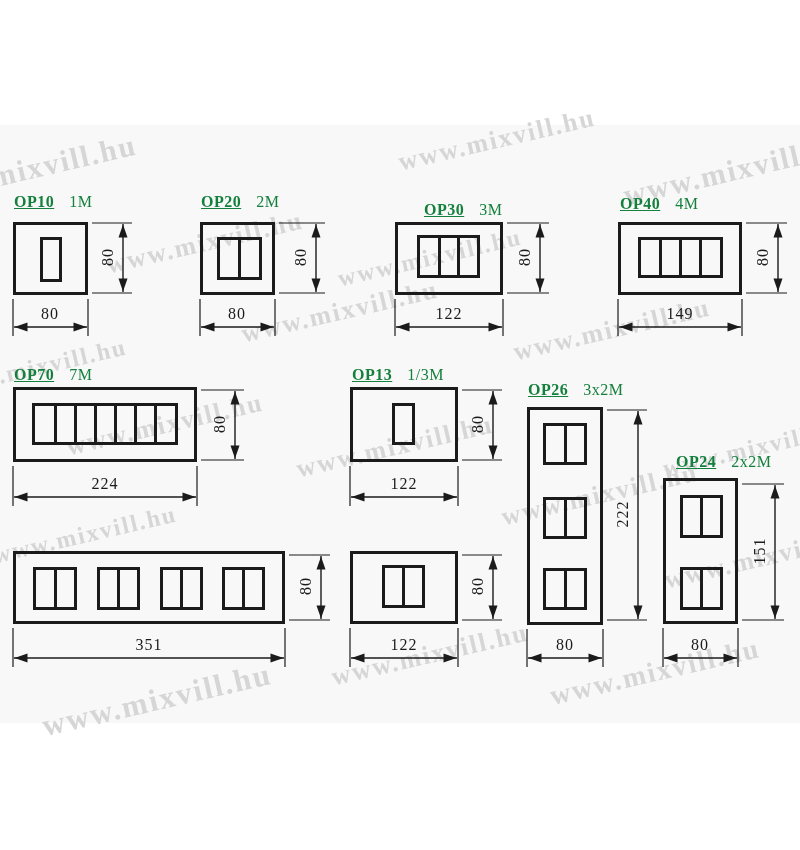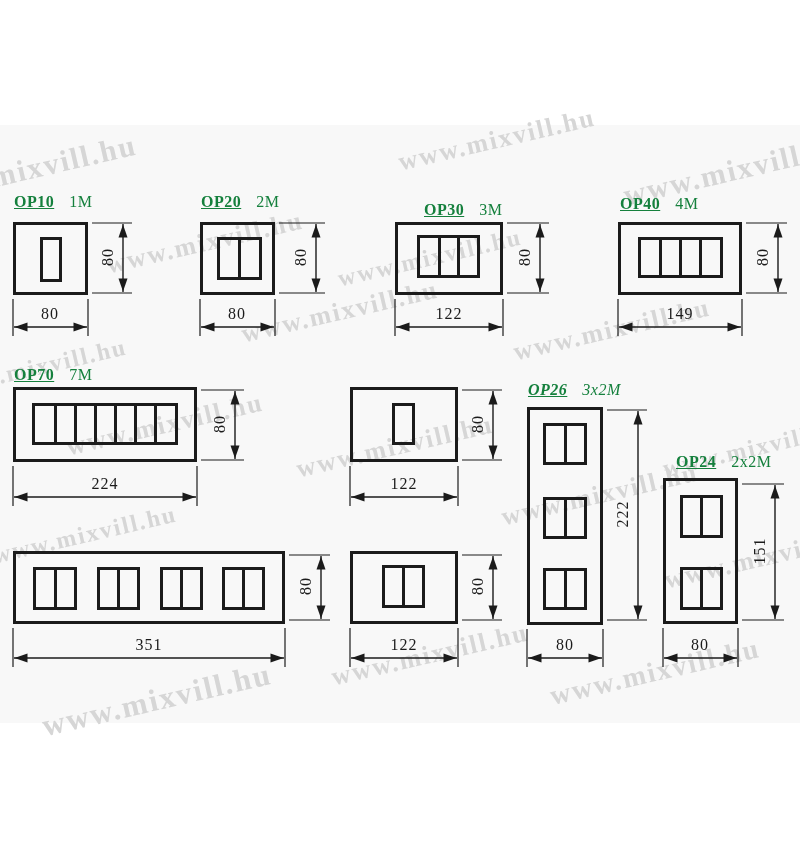--- a/index.html
+++ b/index.html
@@ -189,25 +189,26 @@
       <div class="pwin" style="left: 32px; top: 403px; width: 146px; height: 42px;">
         <div class="pdiv" style="left: 18.5px; background: rgb(27, 27, 27);"></div>
         <div class="pdiv" style="left: 38.5px; background: rgb(27, 27, 27);"></div>
         <div class="pdiv" style="left: 58.5px; background: rgb(27, 27, 27);"></div>
         <div class="pdiv" style="left: 78.5px; background: rgb(27, 27, 27);"></div>
         <div class="pdiv" style="left: 98.5px; background: rgb(27, 27, 27);"></div>
         <div class="pdiv" style="left: 118.5px; background: rgb(27, 27, 27);"></div>
       </div>
       <div class="dimtext" style="left: 73px; top: 475px;">224</div>
       <div class="dimtext dimtext-v" style="left: 188px; top: 415px;">80</div>
+      <div class="plabel" style="left: 352px; top: 366px;"><span class="pcode">OP13</span><span class="psize">1/3M</span></div>
       <div class="pbox" style="left: 350px; top: 387px; width: 108px; height: 75px;"></div>
       <div class="pwin" style="left: 392px; top: 403px; width: 23px; height: 42px;"></div>
       <div class="dimtext" style="left: 372px; top: 475px;">122</div>
       <div class="dimtext dimtext-v" style="left: 446px; top: 415px;">80</div>
-      <div class="plabel" style="left: 528px; top: 381px; font-style: italic;"><span class="pcode">OP26</span><span class="psize">3x2M</span></div>
+      <div class="plabel" style="left: 528px; top: 381px;"><span class="pcode">OP26</span><span class="psize">3x2M</span></div>
       <div class="pbox" style="left: 527px; top: 407px; width: 76px; height: 218px;"></div>
       <div class="pwin" style="left: 543px; top: 423px; width: 44px; height: 42px;">
         <div class="pdiv" style="left: 17.5px; background: rgb(27, 27, 27);"></div>
       </div>
       <div class="pwin" style="left: 543px; top: 497px; width: 44px; height: 42px;">
         <div class="pdiv" style="left: 17.5px; background: rgb(27, 27, 27);"></div>
       </div>
       <div class="pwin" style="left: 543px; top: 568px; width: 44px; height: 42px;">
         <div class="pdiv" style="left: 17.5px; background: rgb(27, 27, 27);"></div>
       </div>

